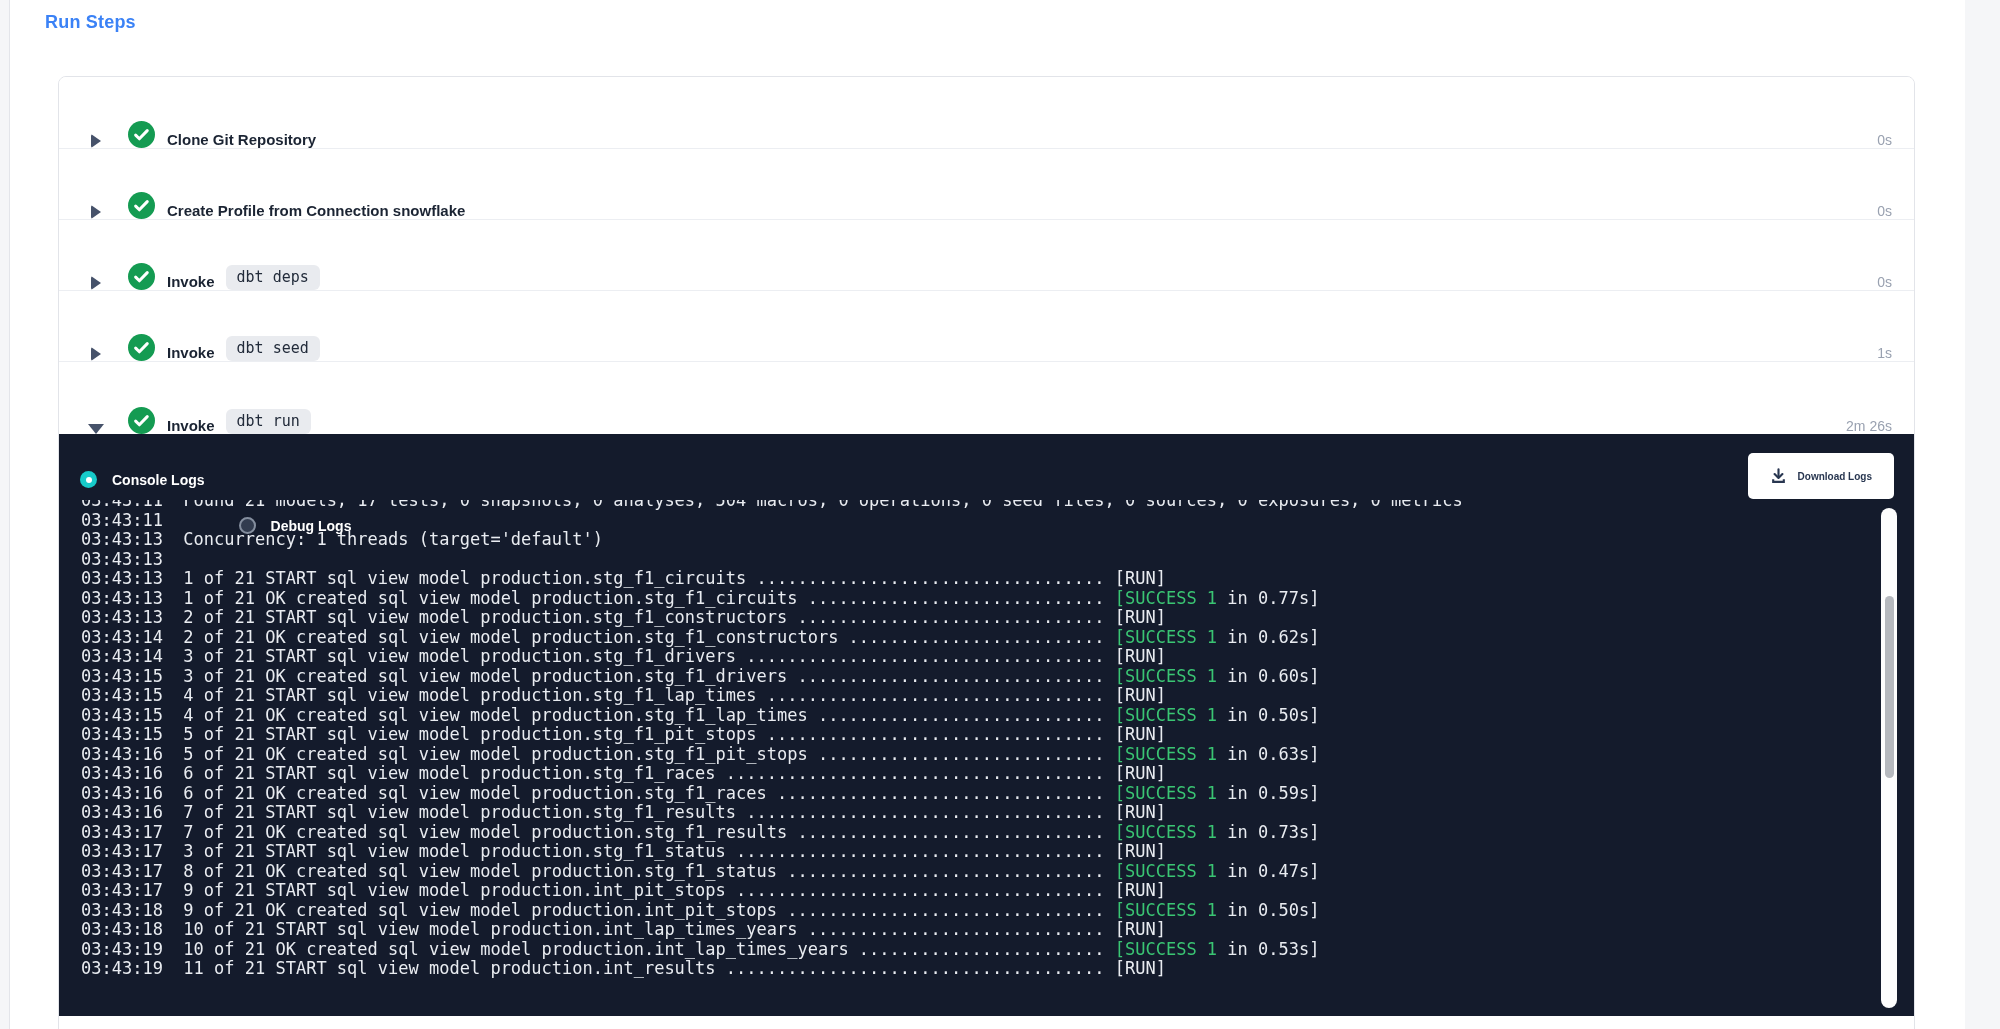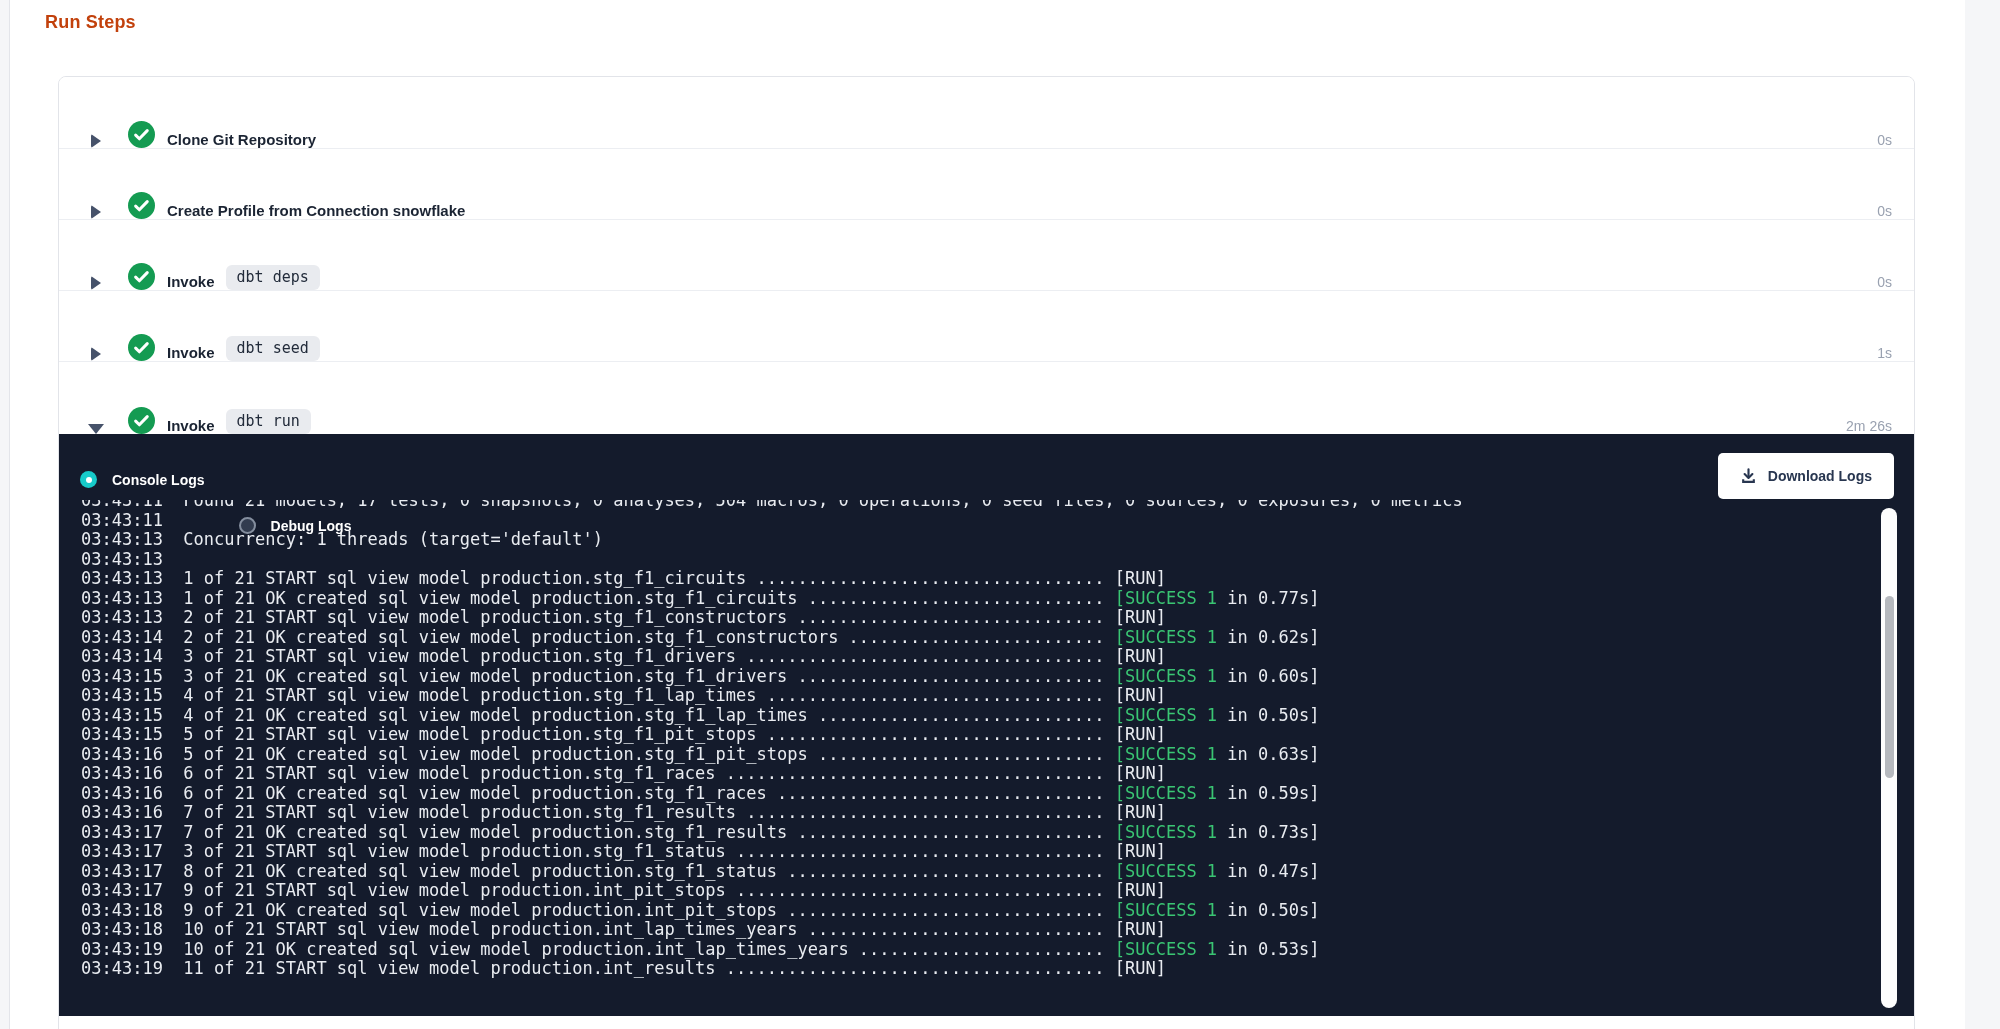--- a/index.html
+++ b/index.html
@@ -1,21 +1,21 @@
 <!DOCTYPE html>
 <html><head>
 <meta charset="utf-8">
 <style>
   * { margin:0; padding:0; box-sizing:border-box; }
   html,body { width:2000px; height:1029px; overflow:hidden; background:#f5f6f8;
               font-family:"Liberation Sans", sans-serif; }
   .content { position:absolute; left:9px; top:0; width:1956px; height:1029px;
              background:#ffffff; border-left:1px solid #e3e5ea; }
   .page-title { position:absolute; left:35px; top:12px; font-size:18px; font-weight:700;
-                color:#c2410c; letter-spacing:.2px; }
+                color:#3b82f6; letter-spacing:.2px; }
   
   .steps-card { position:absolute; left:48px; top:76px; width:1857px; height:980px;
                 background:#fff; border:1px solid #e2e4e9; border-radius:8px; overflow:hidden; }
   .step-row { display:flex; align-items:flex-end; height:71px; padding:0 22px 0 30px;
               background:#fff; cursor:pointer; }
   .step-row + .step-row { border-top:1px solid #eceef2; }
   .step-row.expanded { height:73px; }
   .chev { width:13px; display:flex; justify-content:center; }
   .chev .tri-right { width:0; height:0; border-top:7px solid transparent; border-bottom:7px solid transparent;
                      border-left:10px solid #46526a; border-radius:2px; }
@@ -33,21 +33,21 @@
   .radio-group { display:flex; align-items:center; cursor:pointer; }
   .radio-group + .radio-group { margin-left:34px;margin-top:46px; }
   .radio-circle { width:17px; height:17px; border-radius:50%; position:relative; }
   .radio-circle.on { background:#17cbca; }
   .radio-circle.on::after { content:""; position:absolute; left:5.5px; top:5.5px; width:6px; height:6px;
                             border-radius:50%; background:#ffffff; }
   .radio-circle.off { background:#323c4f; border:2px solid #848e9e; }
   .radio-label { margin-left:15px; font-size:14px; font-weight:700; color:#ffffff; }
   .download-btn { position:absolute; top:19px; right:20px; height:46px; padding:8px 22px;
                   background:#ffffff; border:none; border-radius:5px; display:flex; align-items:center;
-                  gap:11px; font-family:"Liberation Sans", sans-serif; font-size:14px; font-weight:700;
+                  gap:11px; font-family:"Liberation Sans", sans-serif; font-size:10px; font-weight:700;
                   color:#283650; cursor:pointer;justify-content:center; }
   .log-body { position:absolute; top:66px; left:0; right:0; bottom:0; overflow:hidden; }
   .log-lines { margin-top:-9px; padding-left:22px; }
   .log-line { font-family:"DejaVu Sans Mono", monospace; font-size:17px; line-height:19.5px;
               color:#e9ecf1; white-space:pre; }
   .log-line .ok-green { color:#3ac573; }
   .scroll-track { position:absolute; right:17px; top:8px; width:16px; height:500px;
                   background:#fdfdfd; border-radius:8px; }
   .scroll-thumb { position:absolute; left:3.5px; top:88px; width:9px; height:182px;
                   background:#b6b9be; border-radius:4.5px; }

